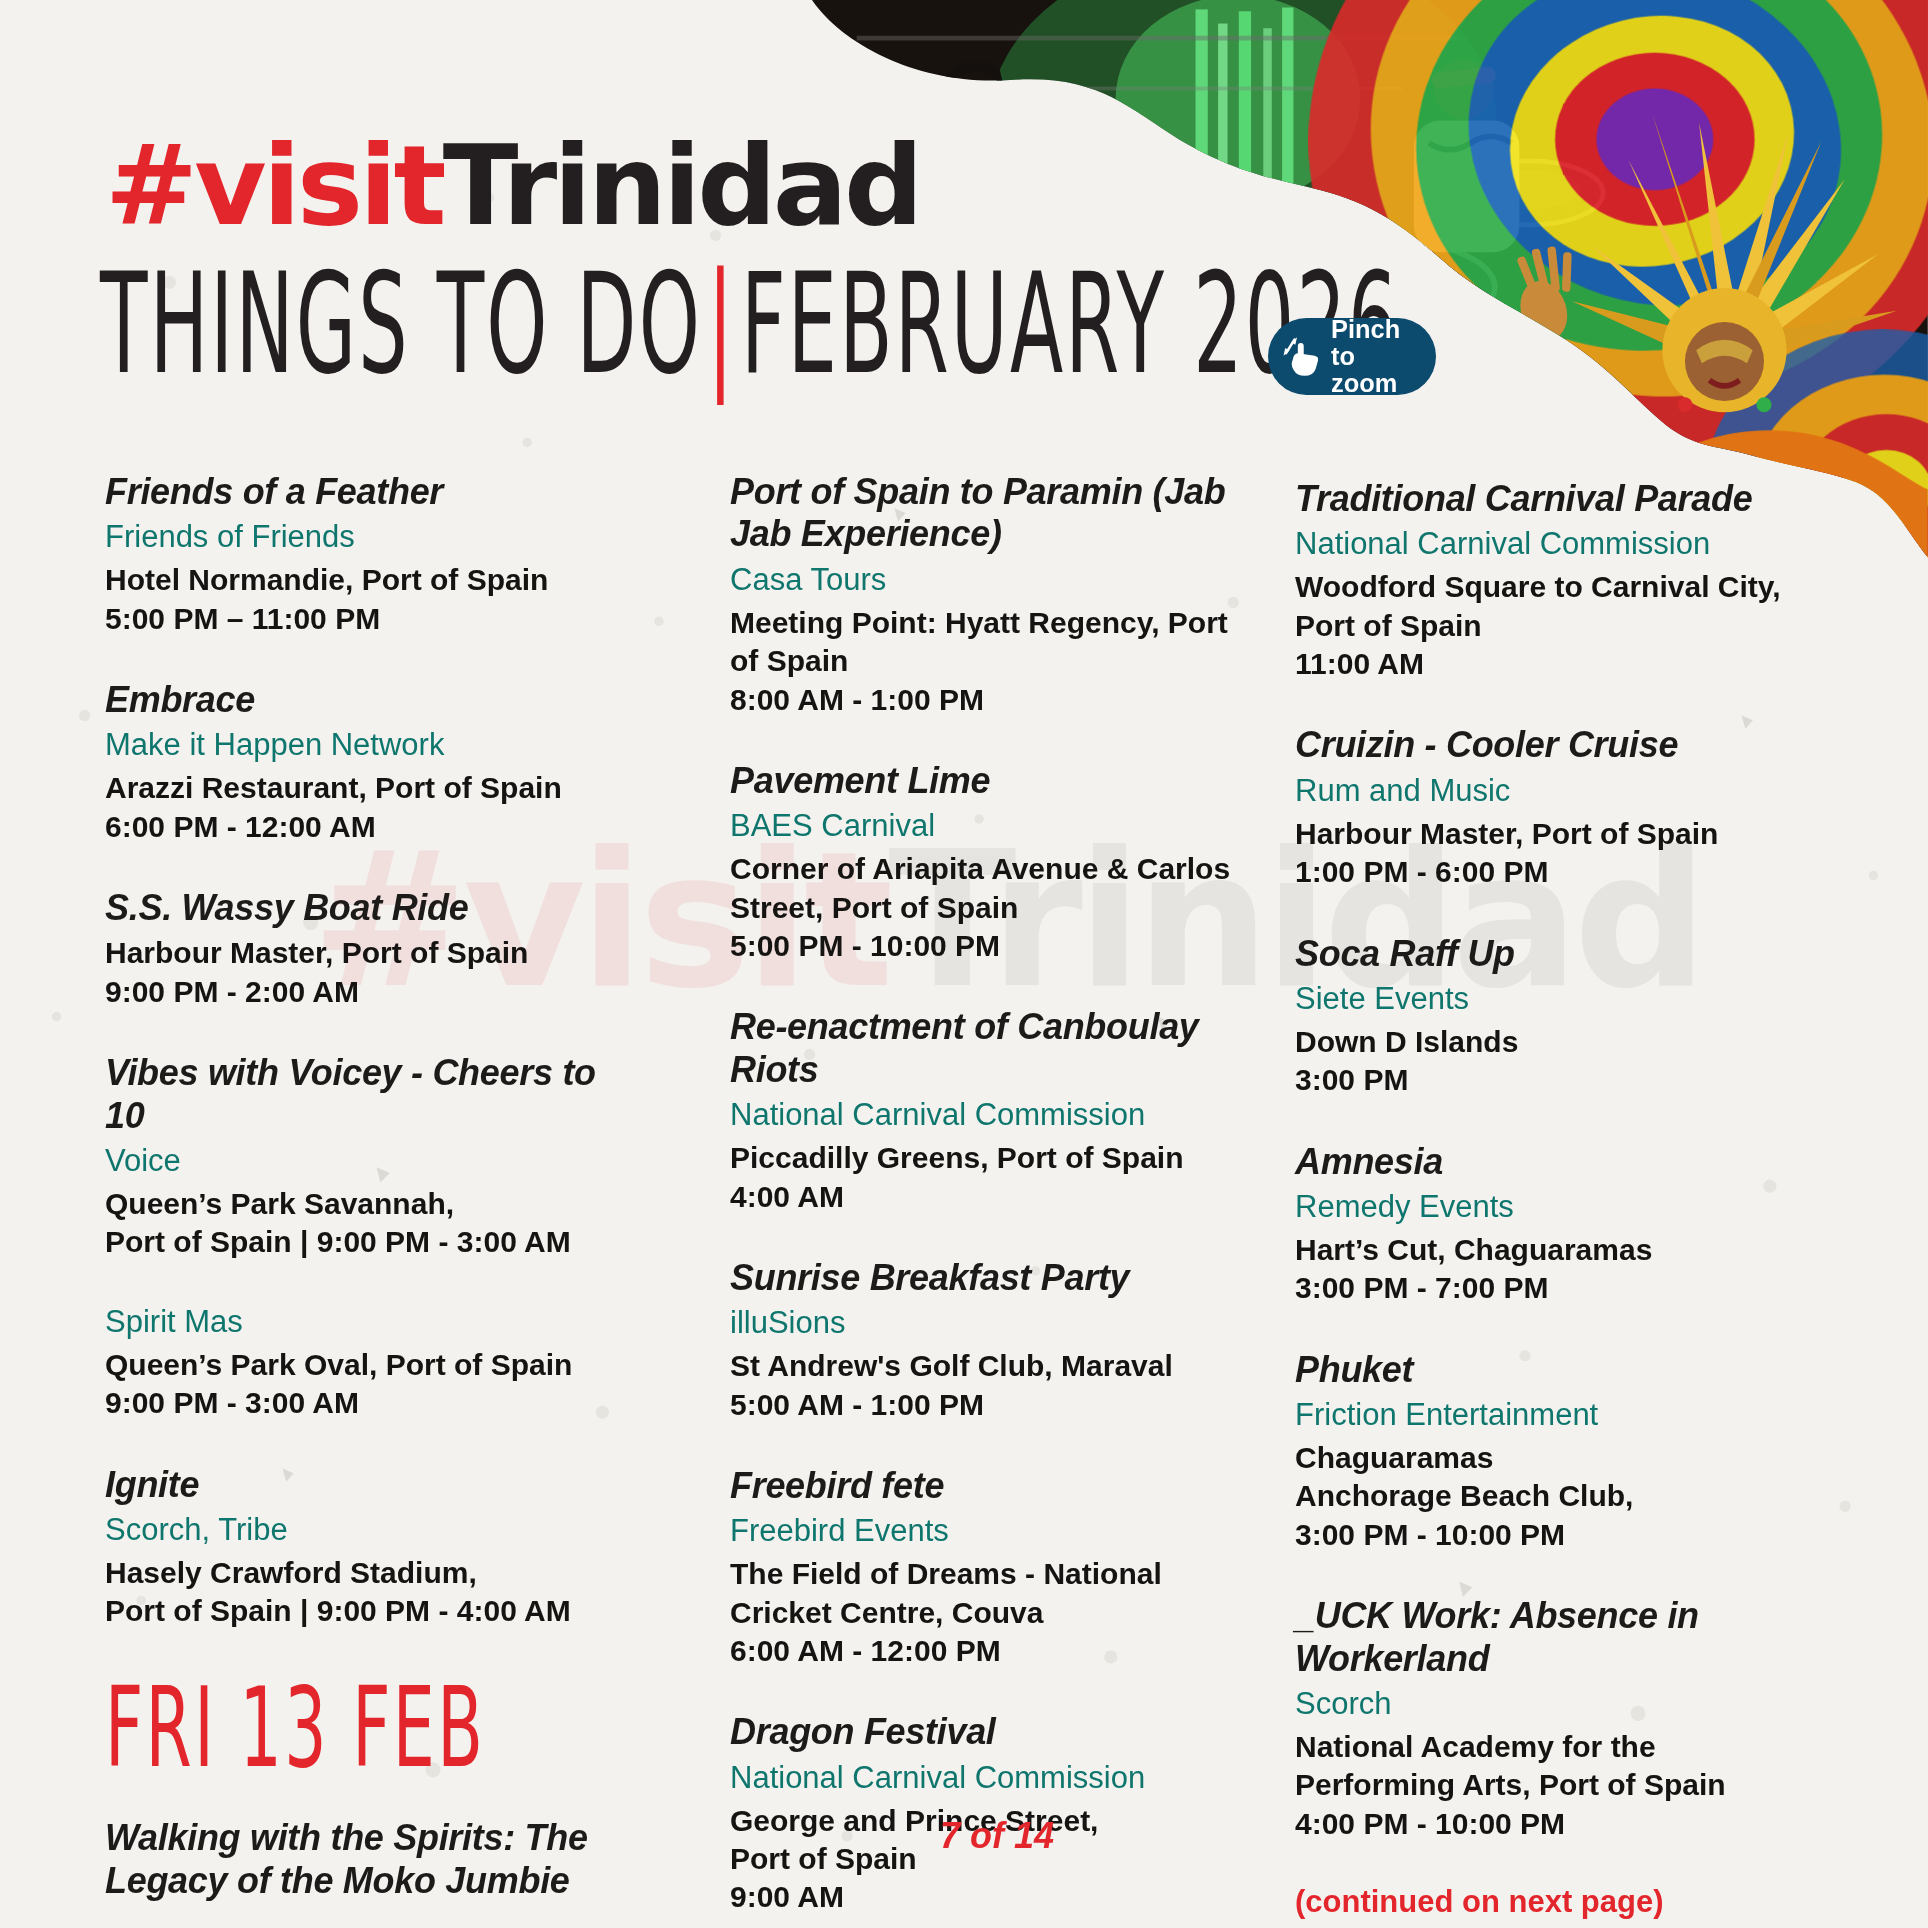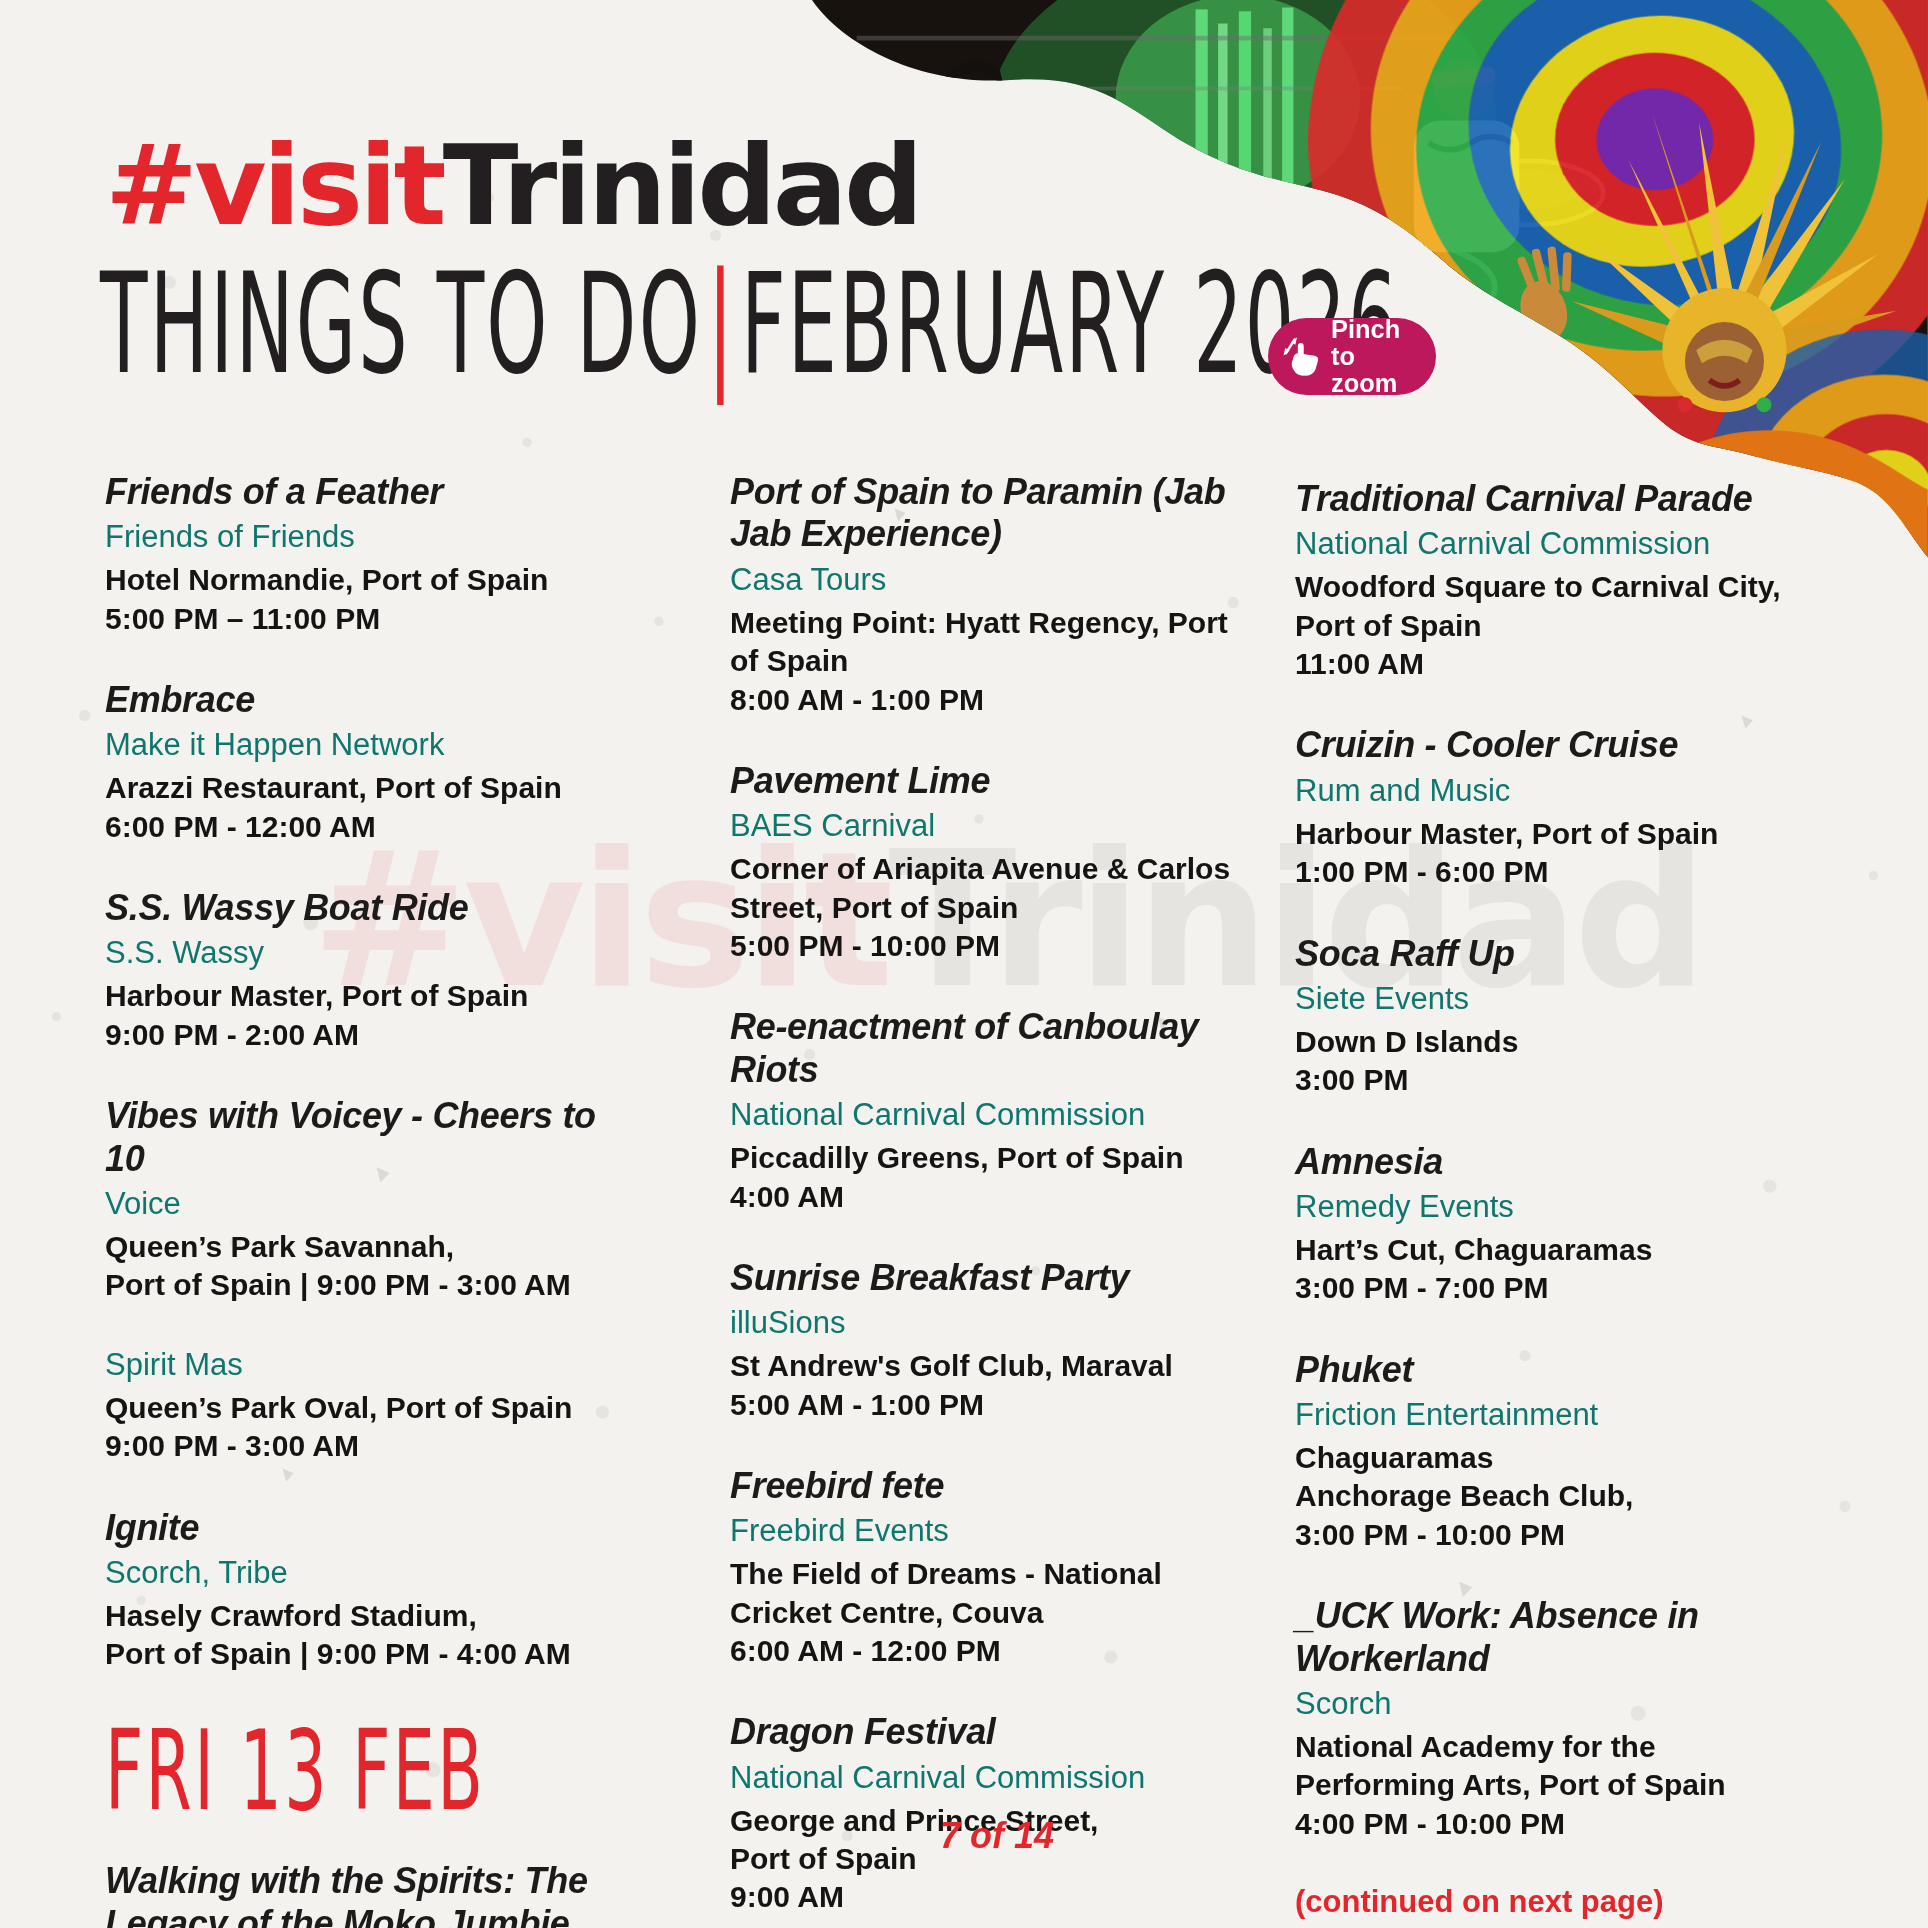--- a/index.html
+++ b/index.html
@@ -15,21 +15,21 @@
   .logo{position:absolute;left:105px;top:121px;font-weight:800;font-size:111px;
         letter-spacing:-3.8px;white-space:nowrap;font-family:"DejaVu Sans",sans-serif;}
   .logo .hash{color:#e3262c;}
   .logo .rest{color:#231f20;}
   .main-title{position:absolute;left:100px;top:252px;height:160px;white-space:nowrap;}
   .main-title .stretch{display:inline-block;transform:scaleX(0.56);transform-origin:left top;
         font-family:"DejaVu Sans",sans-serif;font-weight:500;font-size:139px;line-height:1.05;
         letter-spacing:3.8px;color:#231f20;}
   .main-title .sep{color:#e3262c;padding:0 9.4px;}
   .pinch-badge{position:absolute;left:1268px;top:318px;width:168px;height:77px;
-        background:#be185d;border-radius:41px;display:flex;align-items:center;
+        background:#0c4a6e;border-radius:41px;display:flex;align-items:center;
         padding:0 17px 0 13px;box-sizing:border-box;gap:13px;}
   .pinch-badge .txt{color:#fff;font-weight:700;font-size:25.4px;line-height:1.07;}
   
   .watermark{position:absolute;left:311px;top:810px;font-weight:800;font-size:188px;
         letter-spacing:-5.6px;white-space:nowrap;font-family:"DejaVu Sans",sans-serif;
         pointer-events:none;}
   .watermark .hash{color:rgba(222,60,70,0.10);}
   .watermark .rest{color:rgba(70,66,62,0.08);}
   
   .collage{position:absolute;left:800px;top:0;width:1128px;height:640px;
@@ -232,21 +232,20 @@
       <div class="event">
         <div class="ev-title">Embrace</div>
         <div class="ev-org">Make it Happen Network</div>
         <div class="ev-bold-wrap">
           <div class="ev-bold">Arazzi Restaurant, Port of Spain</div>
           <div class="ev-bold">6:00 PM - 12:00 AM</div>
         </div>
       </div>
       <div class="event">
         <div class="ev-title">S.S. Wassy Boat Ride</div>
-        <div class="ev-org">S.S. Wassy</div>
         <div class="ev-bold-wrap">
           <div class="ev-bold">Harbour Master, Port of Spain</div>
           <div class="ev-bold">9:00 PM - 2:00 AM</div>
         </div>
       </div>
       <div class="event">
         <div class="ev-title">Vibes with Voicey - Cheers to 10</div>
         <div class="ev-org">Voice</div>
         <div class="ev-bold-wrap">
           <div class="ev-bold">Queen’s Park Savannah,</div>

